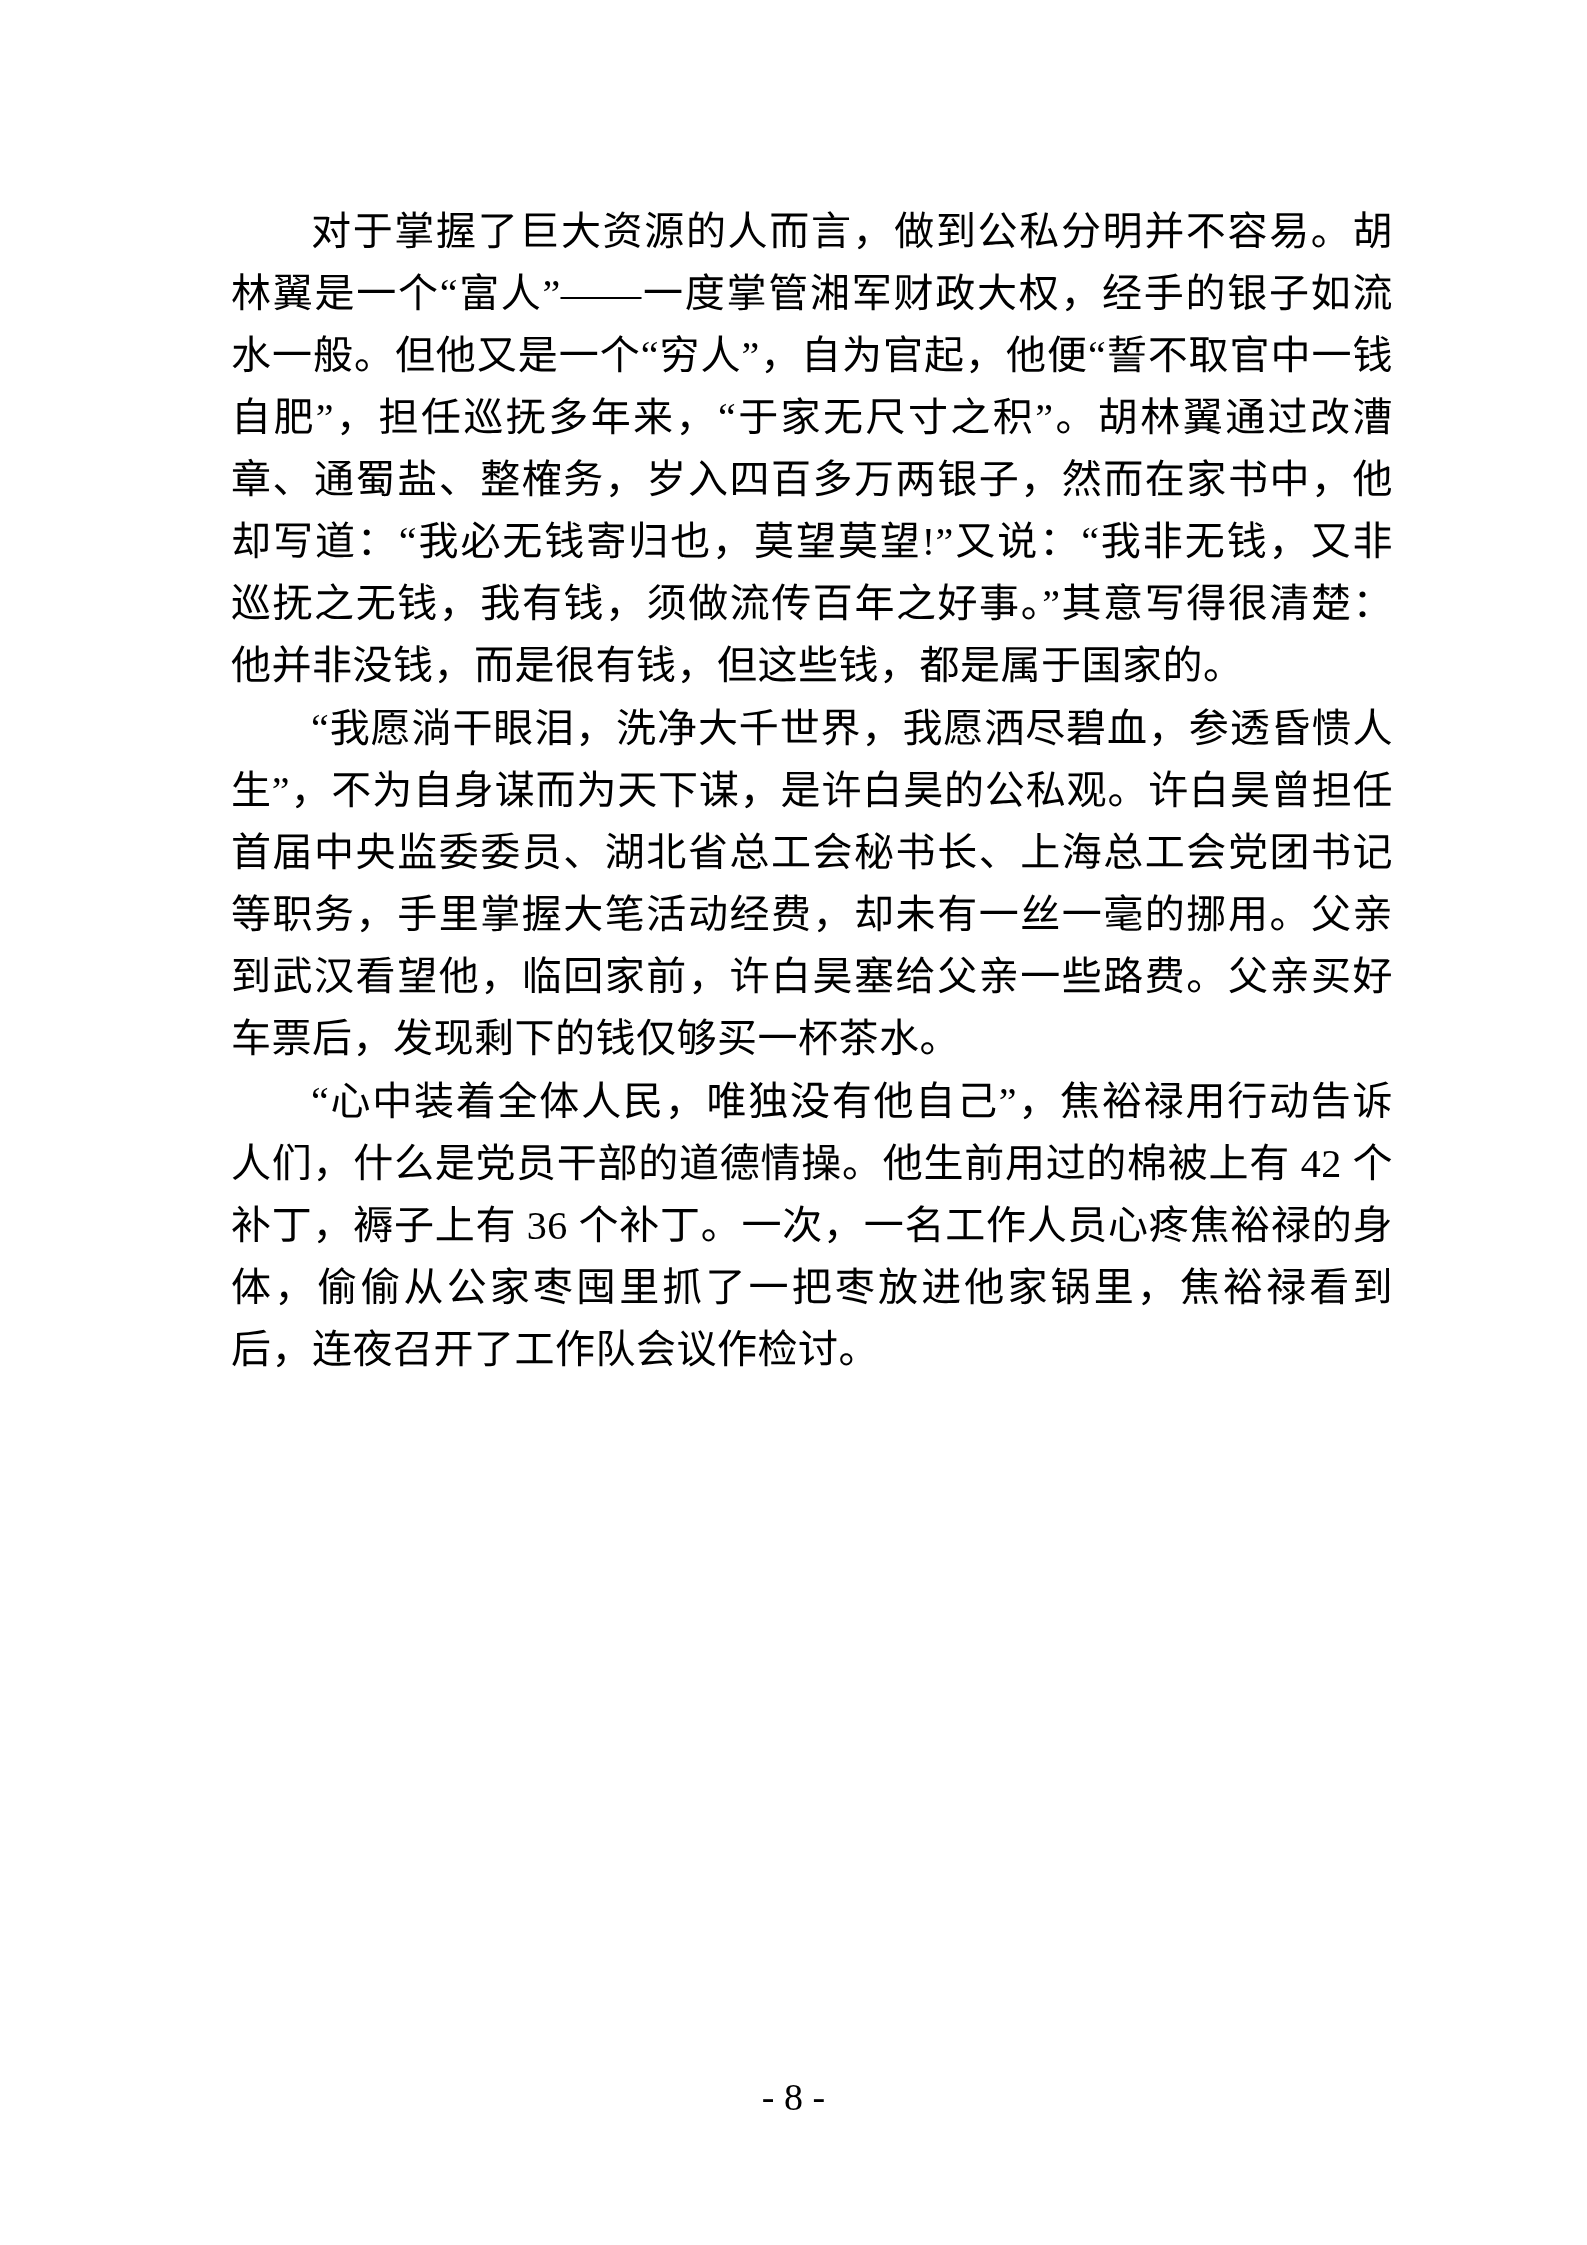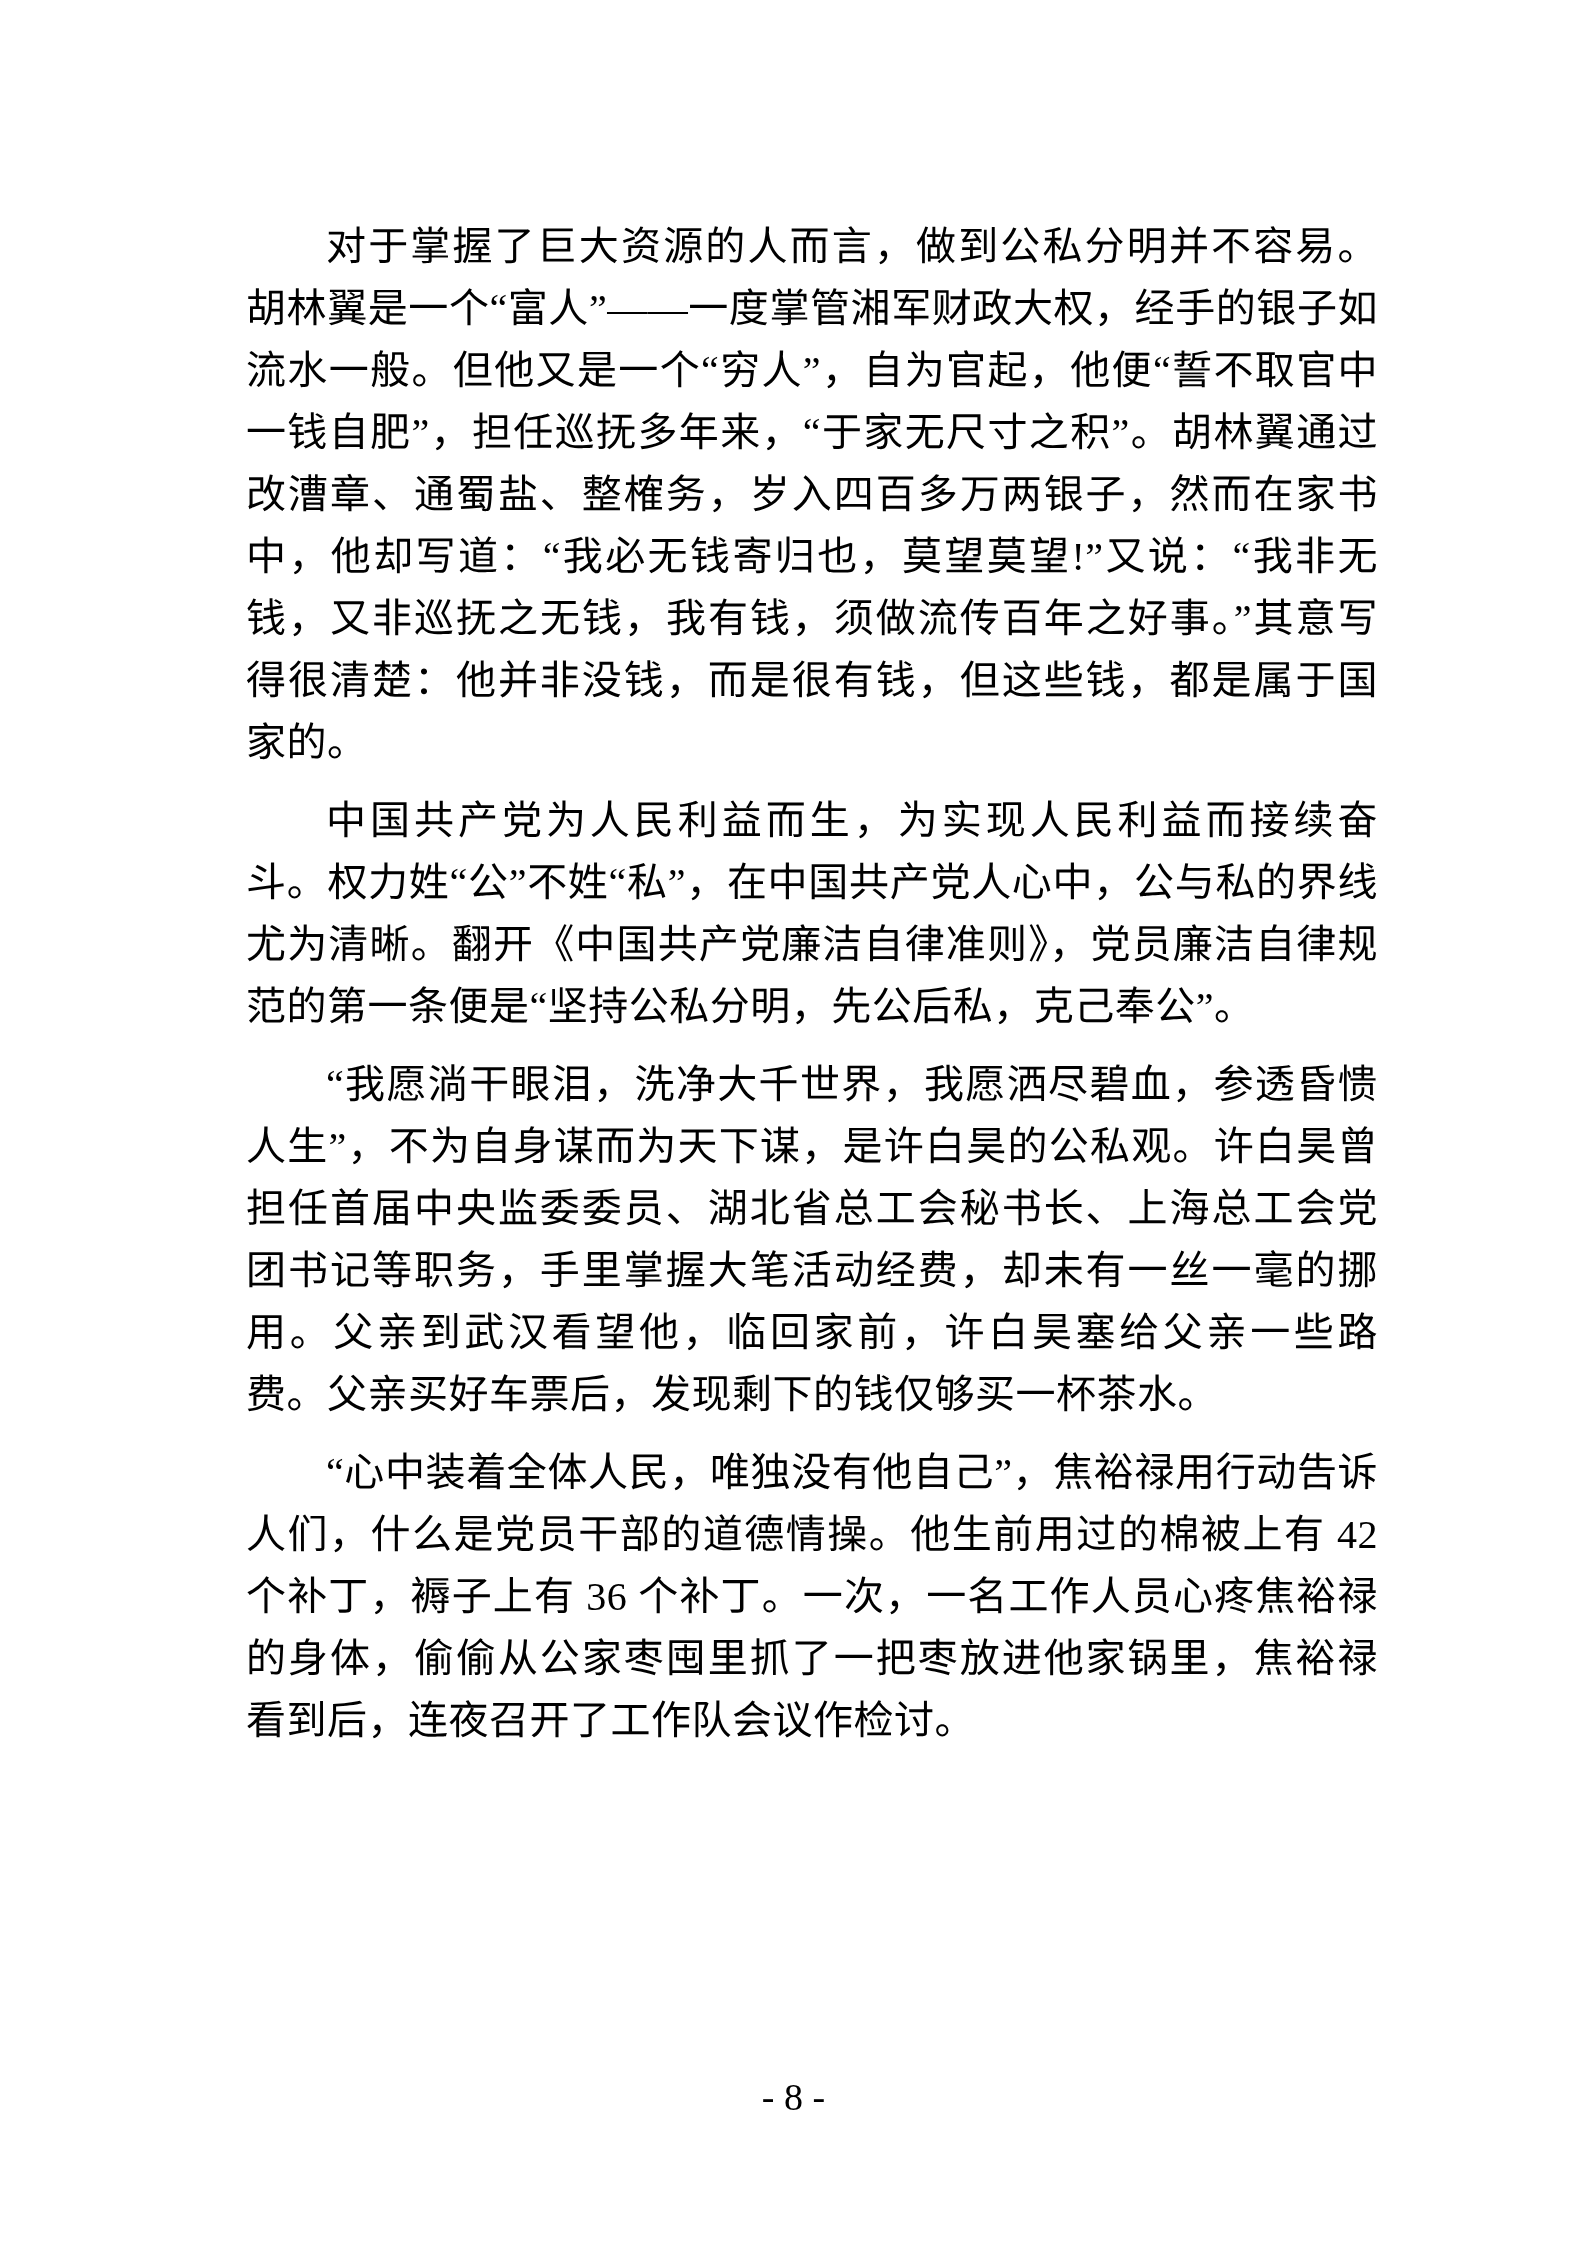--- a/index.html
+++ b/index.html
@@ -16,21 +16,21 @@
     font-family: "Liberation Serif", "DejaVu Serif", serif;
     overflow: hidden;
   }
   .doc-body {
     position: absolute;
     left: 230px;
     top: 200px;
     width: 1164px;
   }
   .doc-body p {
-    margin: 16px;
+    margin: 1px;
     padding: 0;
     font-size: 40px;
     line-height: 62px;
     text-align: justify;
     text-indent: 2em;
     letter-spacing: 0.5px;
     word-break: break-all;
   }
   .page-footer {
     position: absolute;
@@ -42,18 +42,17 @@
     line-height: 62px;
     color: #000000;
   }
 </style>
 </head>
 <body>
 
 <div class="page">
   <div class="doc-body">
     <p>对于掌握了巨大资源的人而言，做到公私分明并不容易。胡林翼是一个“富人”——一度掌管湘军财政大权，经手的银子如流水一般。但他又是一个“穷人”，自为官起，他便“誓不取官中一钱自肥”，担任巡抚多年来，“于家无尺寸之积”。胡林翼通过改漕章、通蜀盐、整榷务，岁入四百多万两银子，然而在家书中，他却写道：“我必无钱寄归也，莫望莫望!”又说：“我非无钱，又非巡抚之无钱，我有钱，须做流传百年之好事。”其意写得很清楚：他并非没钱，而是很有钱，但这些钱，都是属于国家的。</p>
-    <p>中国共产党为人民利益而生，为实现人民利益而接续奋斗。权力姓“公”不姓“私”，在中国共产党人心中，公与私的界线尤为清晰。翻开《中国共产党廉洁自律准则》，党员廉洁自律规范的第一条便是“坚持公私分明，先公后私，克己奉公”。</p>
     <p>“我愿淌干眼泪，洗净大千世界，我愿洒尽碧血，参透昏愦人生”，不为自身谋而为天下谋，是许白昊的公私观。许白昊曾担任首届中央监委委员、湖北省总工会秘书长、上海总工会党团书记等职务，手里掌握大笔活动经费，却未有一丝一毫的挪用。父亲到武汉看望他，临回家前，许白昊塞给父亲一些路费。父亲买好车票后，发现剩下的钱仅够买一杯茶水。</p>
     <p>“心中装着全体人民，唯独没有他自己”，焦裕禄用行动告诉人们，什么是党员干部的道德情操。他生前用过的棉被上有 42 个补丁，褥子上有 36 个补丁。一次，一名工作人员心疼焦裕禄的身体，偷偷从公家枣囤里抓了一把枣放进他家锅里，焦裕禄看到后，连夜召开了工作队会议作检讨。</p>
   </div>
   <div class="page-footer">- 8 -</div>
 </div>
 
 </body></html>

